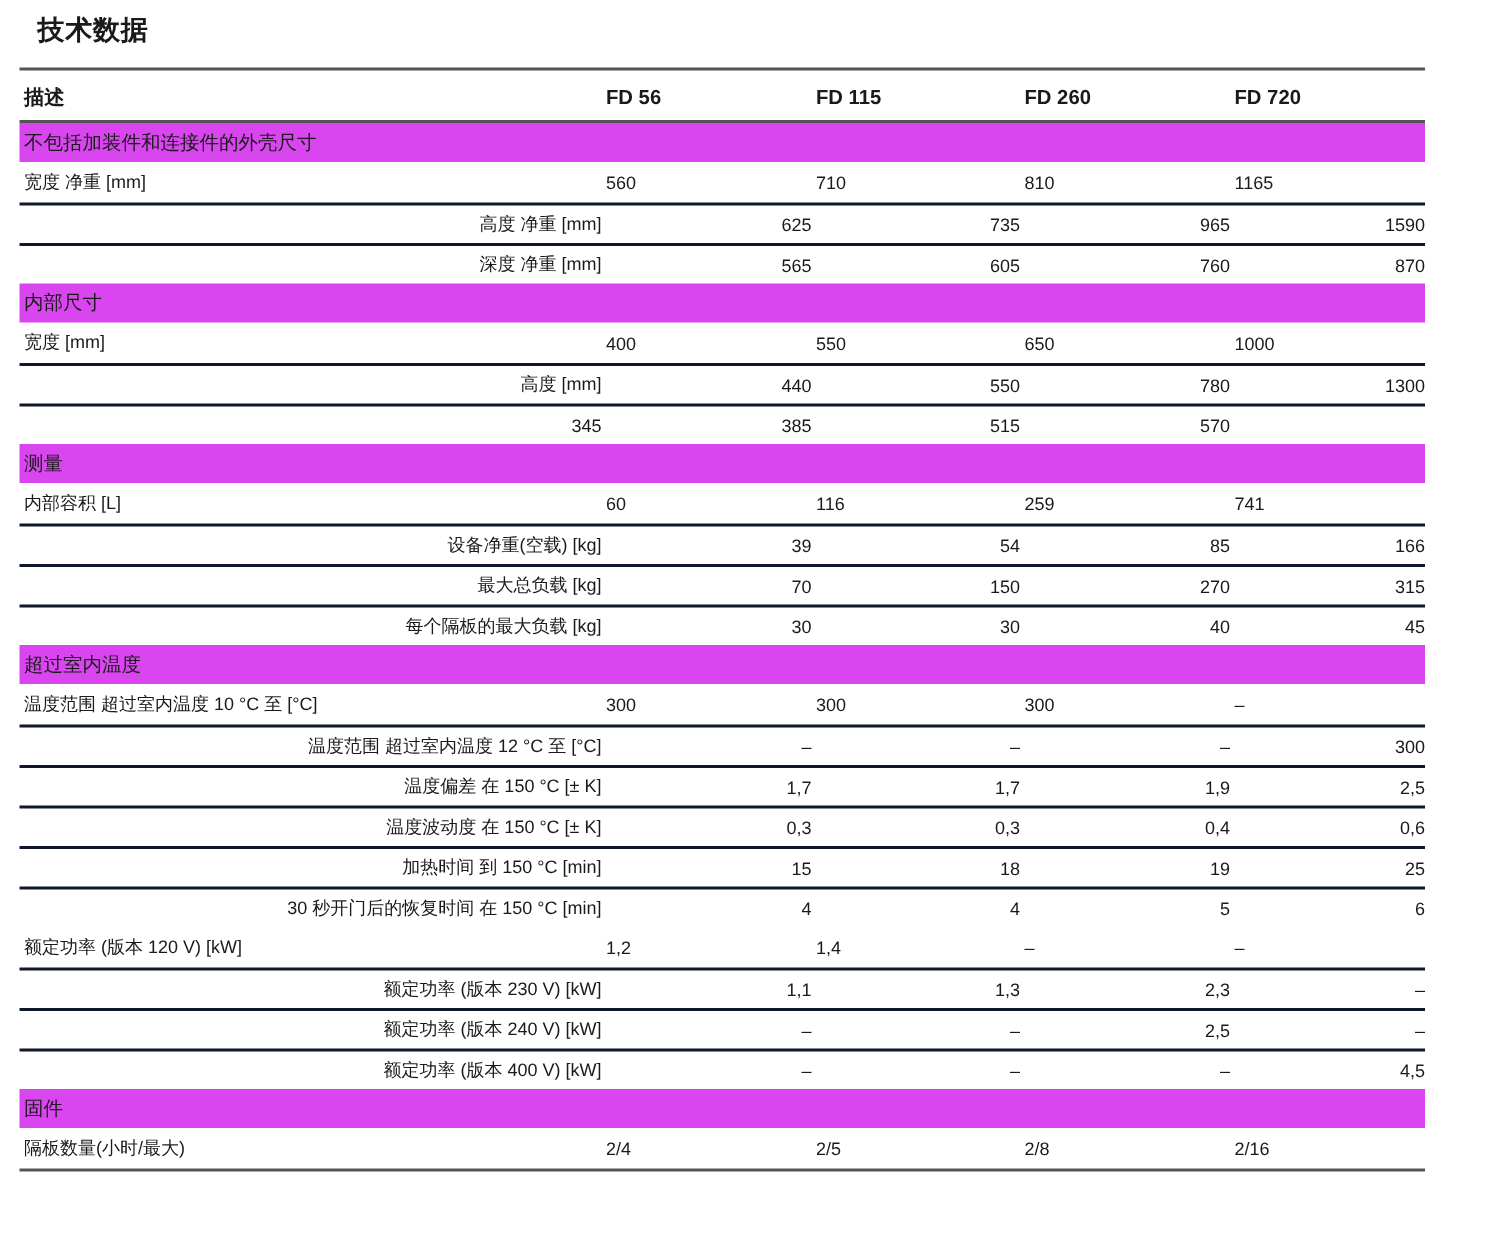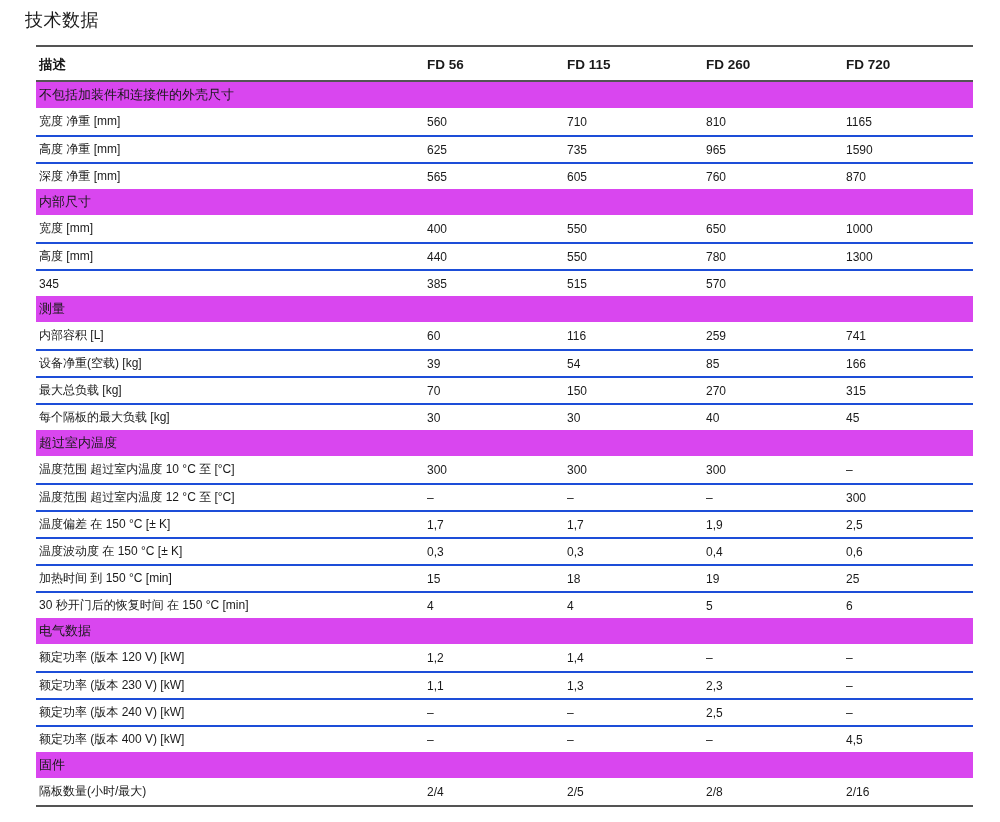--- a/index.html
+++ b/index.html
@@ -13,26 +13,26 @@
     width: 1000px;
     height: 822px;
     position: relative;
     background: #ffffff;
   }
   .doc-title {
     position: absolute;
     left: 25px;
     top: 8px;
     font-size: 18px;
-    font-weight: normal;
+    font-weight: bold;
     letter-spacing: 0.5px;
   }
   .spec-table {
     position: absolute;
-    left: 36px;
+    left: 13px;
     top: 45px;
     width: 937px;
     border-top: 2px solid #545454;
     border-bottom: 2px solid #545454;
   }
   .grid-row {
     display: grid;
     grid-template-columns: 388px 140px 139px 140px 130px;
     align-items: center;
   }
@@ -49,21 +49,22 @@
     display: flex;
     align-items: center;
     font-size: 13px;
     padding-left: 3px;
   }
   .spec-row {
     height: 27px;
     font-size: 12px;
   }
   .spec-row + .spec-row {
-    border-top: 2px solid #1d4ed8;
+    border-top: 2px solid #0f172a;
+    text-align: right;
   }
   .cell { padding-left: 3px; }
   .label-cell { padding-left: 3px; }
 </style>
 </head>
 <body>
 
 <div class="page">
   <div class="doc-title">技术数据</div>
 
@@ -192,21 +193,20 @@
             <div class="cell">25</div>
           </div>
           <div class="grid-row spec-row">
             <div class="cell label-cell">30 秒开门后的恢复时间 在 150 °C [min]</div>
             <div class="cell">4</div>
             <div class="cell">4</div>
             <div class="cell">5</div>
             <div class="cell">6</div>
           </div>
         </div>
-        <div class="section-band">电气数据</div>
         <div>
           <div class="grid-row spec-row">
             <div class="cell label-cell">额定功率 (版本 120 V) [kW]</div>
             <div class="cell">1,2</div>
             <div class="cell">1,4</div>
             <div class="cell">–</div>
             <div class="cell">–</div>
           </div>
           <div class="grid-row spec-row">
             <div class="cell label-cell">额定功率 (版本 230 V) [kW]</div>

